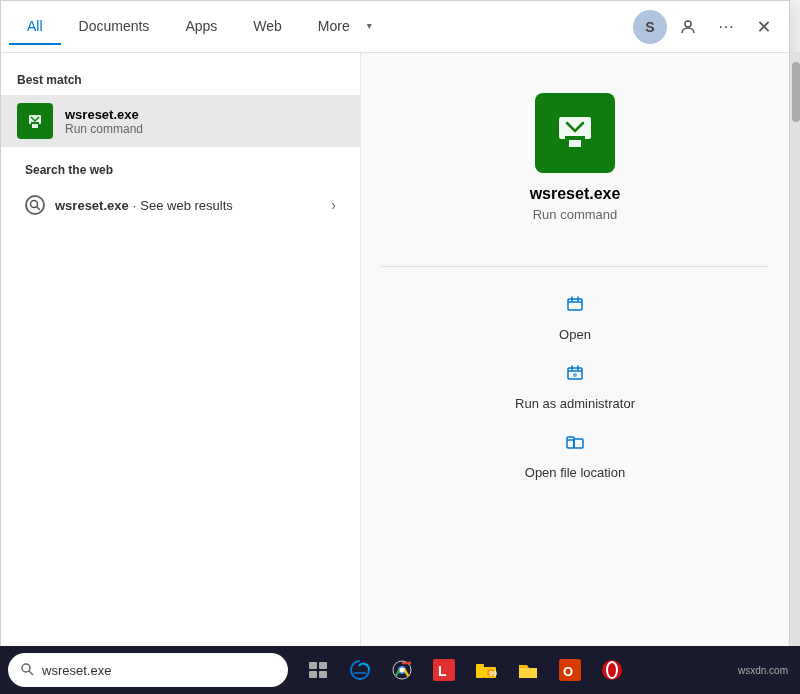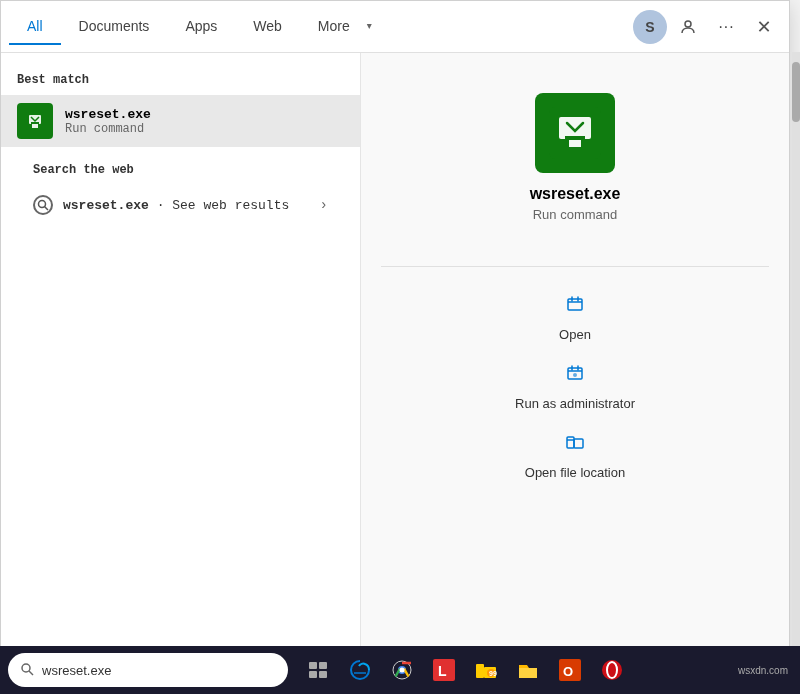--- a/index.html
+++ b/index.html
@@ -105,21 +105,20 @@
     }
 
     
     .left-panel {
       width: 360px;
       min-width: 360px;
       background: #ffffff;
       padding: 16px 0;
       border-right: 1px solid #e5e5e5;
       overflow-y: auto;
-      font-family: Liberation Mono, monospace;
     }
 
     .section-label {
       font-size: 12px;
       font-weight: 600;
       color: #333;
       padding: 4px 16px 8px 16px;
       text-transform: none;
     }
 
@@ -162,21 +161,21 @@
       color: #000;
     }
 
     .result-type {
       font-size: 12px;
       color: #666;
     }
 
     
     .web-section {
-      padding: 12px 16px;
+      padding: 12px 8px;
     }
 
     .web-item {
       display: flex;
       align-items: center;
       padding: 10px 16px;
       cursor: pointer;
       gap: 10px;
       justify-content: space-between;
     }

